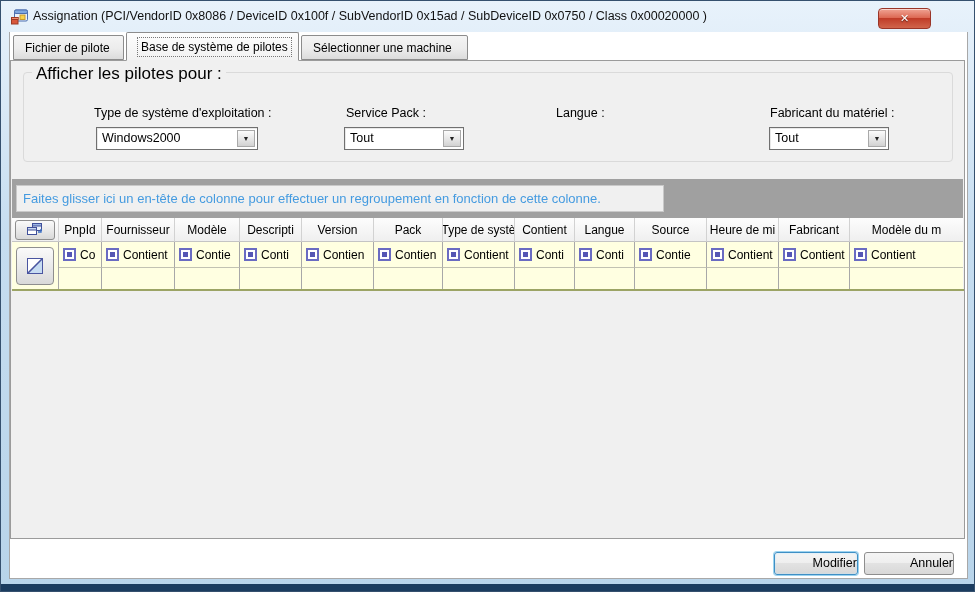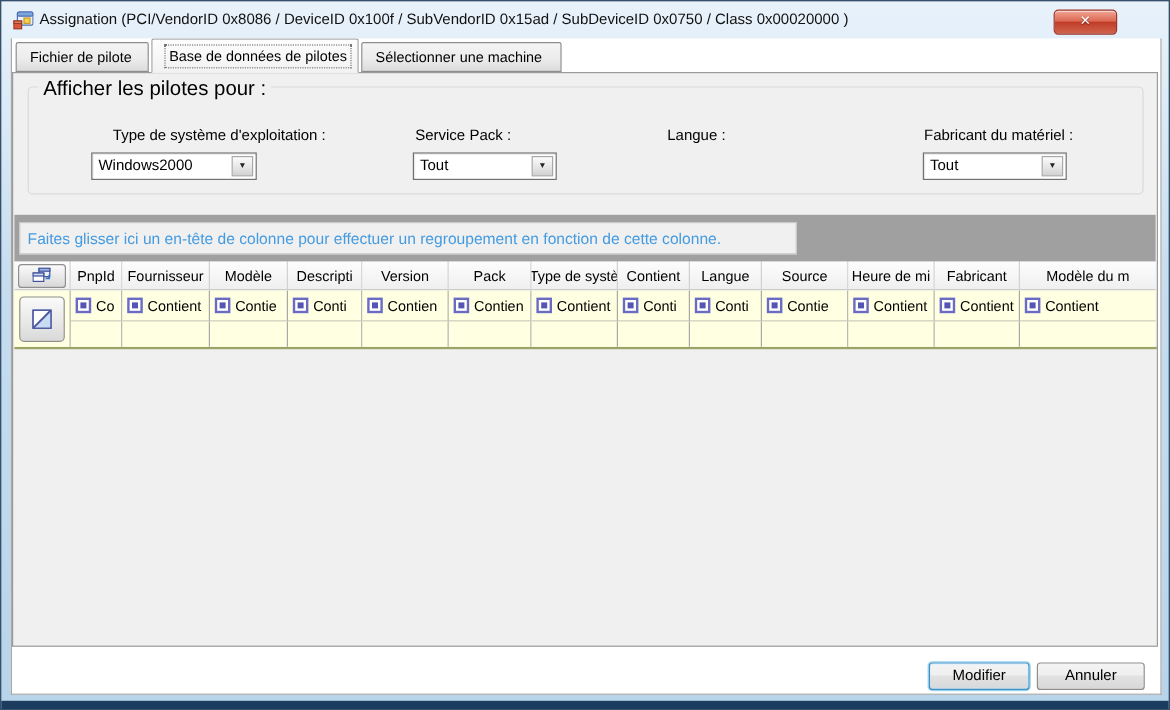--- a/index.html
+++ b/index.html
@@ -41,21 +41,21 @@
   #groupbox-title{position:absolute;left:8px;top:-9px;background:#F0F0F0;
       padding:0 4px;font-size:17px;color:#000;white-space:nowrap;}
   .field-label{position:absolute;top:33px;font-size:12.5px;color:#000;white-space:nowrap;}
   .combo{position:absolute;top:54px;height:23px;background:#fff;
       border:1px solid #707070;box-shadow:inset 1px 1px 0 #E8E8E8;cursor:default;}
   .combo-value{position:absolute;left:5px;top:3px;font-size:12.5px;white-space:nowrap;}
   .combo-btn{position:absolute;right:2px;top:2px;bottom:2px;width:18px;
       background:linear-gradient(#FBFBFB,#E4E4E4 60%,#D2D2D2);
       border:1px solid #A9A9A9;display:flex;align-items:center;justify-content:center;}
   .combo-arrow{font-size:7px;color:#222;line-height:1;}
-  #lbl-0{left:70px;} #combo-0{left:52px;width:138px;}
+  #lbl-0{left:70px;} #combo-0{left:72px;width:162px;}
   #lbl-1{left:322px;} #combo-1{left:320px;width:120px;}
   #lbl-2{left:532px;} #combo-2{left:530px;width:120px;}
   #lbl-3{left:746px;} #combo-3{left:745px;width:120px;}
   
   #groupbar{position:absolute;left:1px;top:118px;width:951px;height:39px;background:#A0A0A0;}
   #groupbar-hint{position:absolute;left:4px;top:6px;width:648px;height:27px;
       background:#F0F0F0;border:1px solid #C9C9C9;
       font-size:13px;color:#459BE0;line-height:25px;padding-left:6px;white-space:nowrap;overflow:hidden;}
   
   #grid{position:absolute;left:1px;top:157px;width:952px;}
@@ -90,21 +90,21 @@
   .cw0{width:43px;flex:0 0 43px;} .cw1{width:73px;flex:0 0 73px;}
   .cw2{width:65px;flex:0 0 65px;} .cw3{width:62px;flex:0 0 62px;}
   .cw4{width:72px;flex:0 0 72px;} .cw5{width:69px;flex:0 0 69px;}
   .cw6{width:72px;flex:0 0 72px;} .cw7{width:60px;flex:0 0 60px;}
   .cw8{width:60px;flex:0 0 60px;} .cw9{width:72px;flex:0 0 72px;}
   .cw10{width:72px;flex:0 0 72px;} .cw11{width:71px;flex:0 0 71px;}
   .cw12{width:113px;flex:0 0 113px;border-right:none;}
   
   .btn{position:absolute;top:520px;height:23px;font-size:12.5px;color:#000;
       background:linear-gradient(#F4F4F4,#EFEFEF 45%,#E2E2E2 50%,#D8D8D8);
-      border:1px solid #8E8E8E;border-radius:3px;text-align:center;line-height:21px;cursor:default;}
+      border:1px solid #8E8E8E;border-radius:3px;text-align:right;line-height:21px;cursor:default;}
   #btn-modify{left:764px;width:84px;border:1px solid #3F8FC5;
       box-shadow:0 0 0 1px #9CD3EF, inset 0 0 2px #BEE6FD;}
   #btn-cancel{left:854px;width:90px;}
   
   #bottom-navy{position:absolute;left:0;bottom:0;width:100%;height:7px;background:#1B3C5F;}
 </style>
 </head>
 <body>
 
 <div id="win">
@@ -122,21 +122,21 @@
       <span>✕</span>
     </div>
   </div>
 
   <div id="client">
 
     <div class="tab" id="tab-0">
       <span class="tab-label">Fichier de pilote</span>
     </div>
     <div class="tab active" id="tab-1">
-      <span class="tab-label">Base de données de pilotes</span>
+      <span class="tab-label">Base de système de pilotes</span>
     </div>
     <div class="tab" id="tab-2">
       <span class="tab-label">Sélectionner une machine</span>
     </div>
 
     <div id="tabpage">
 
       <div id="groupbox">
         <div id="groupbox-title">Afficher les pilotes pour :</div>
 

